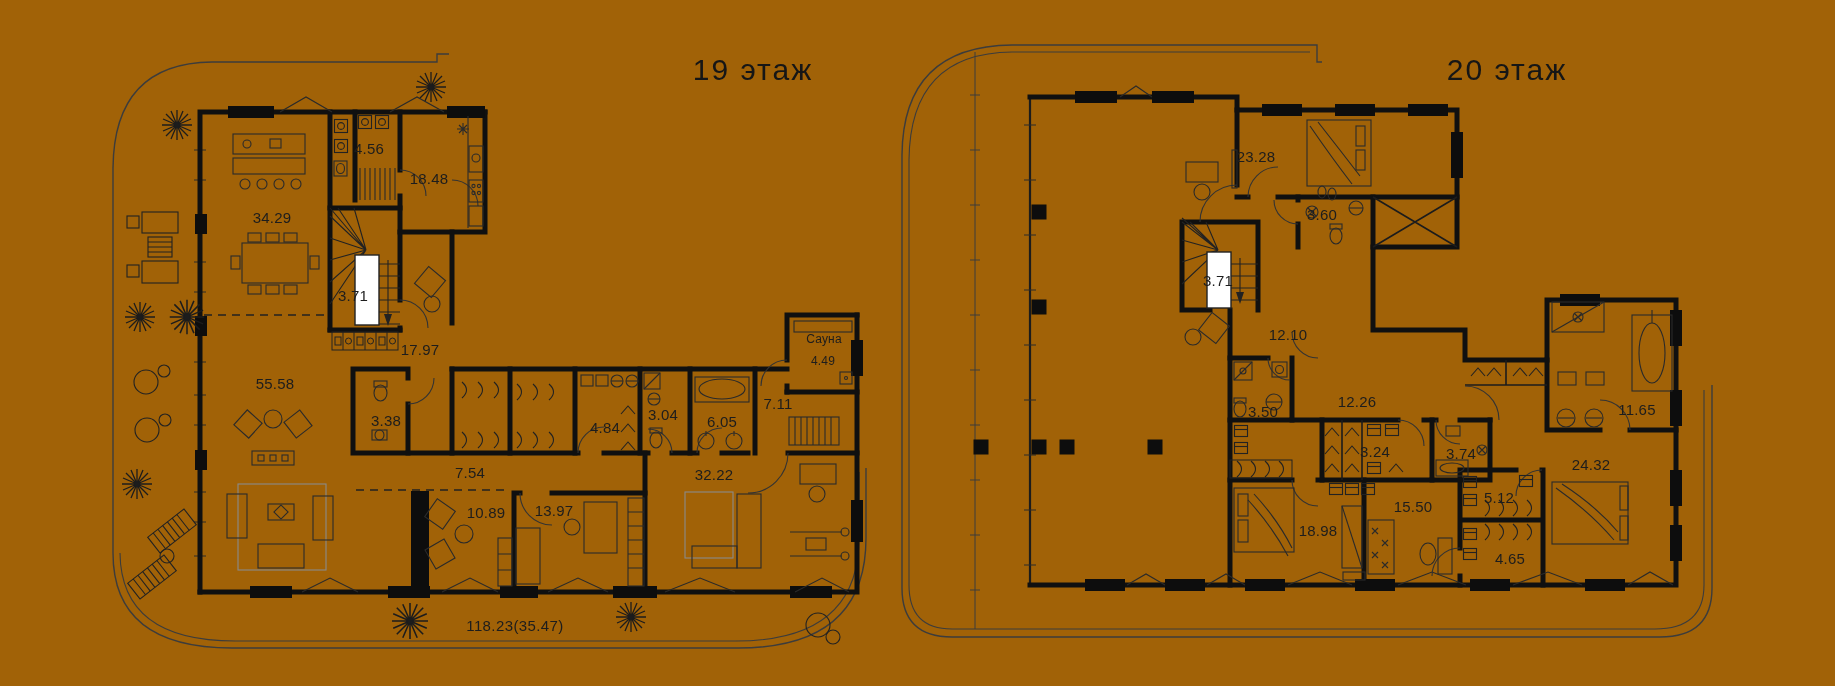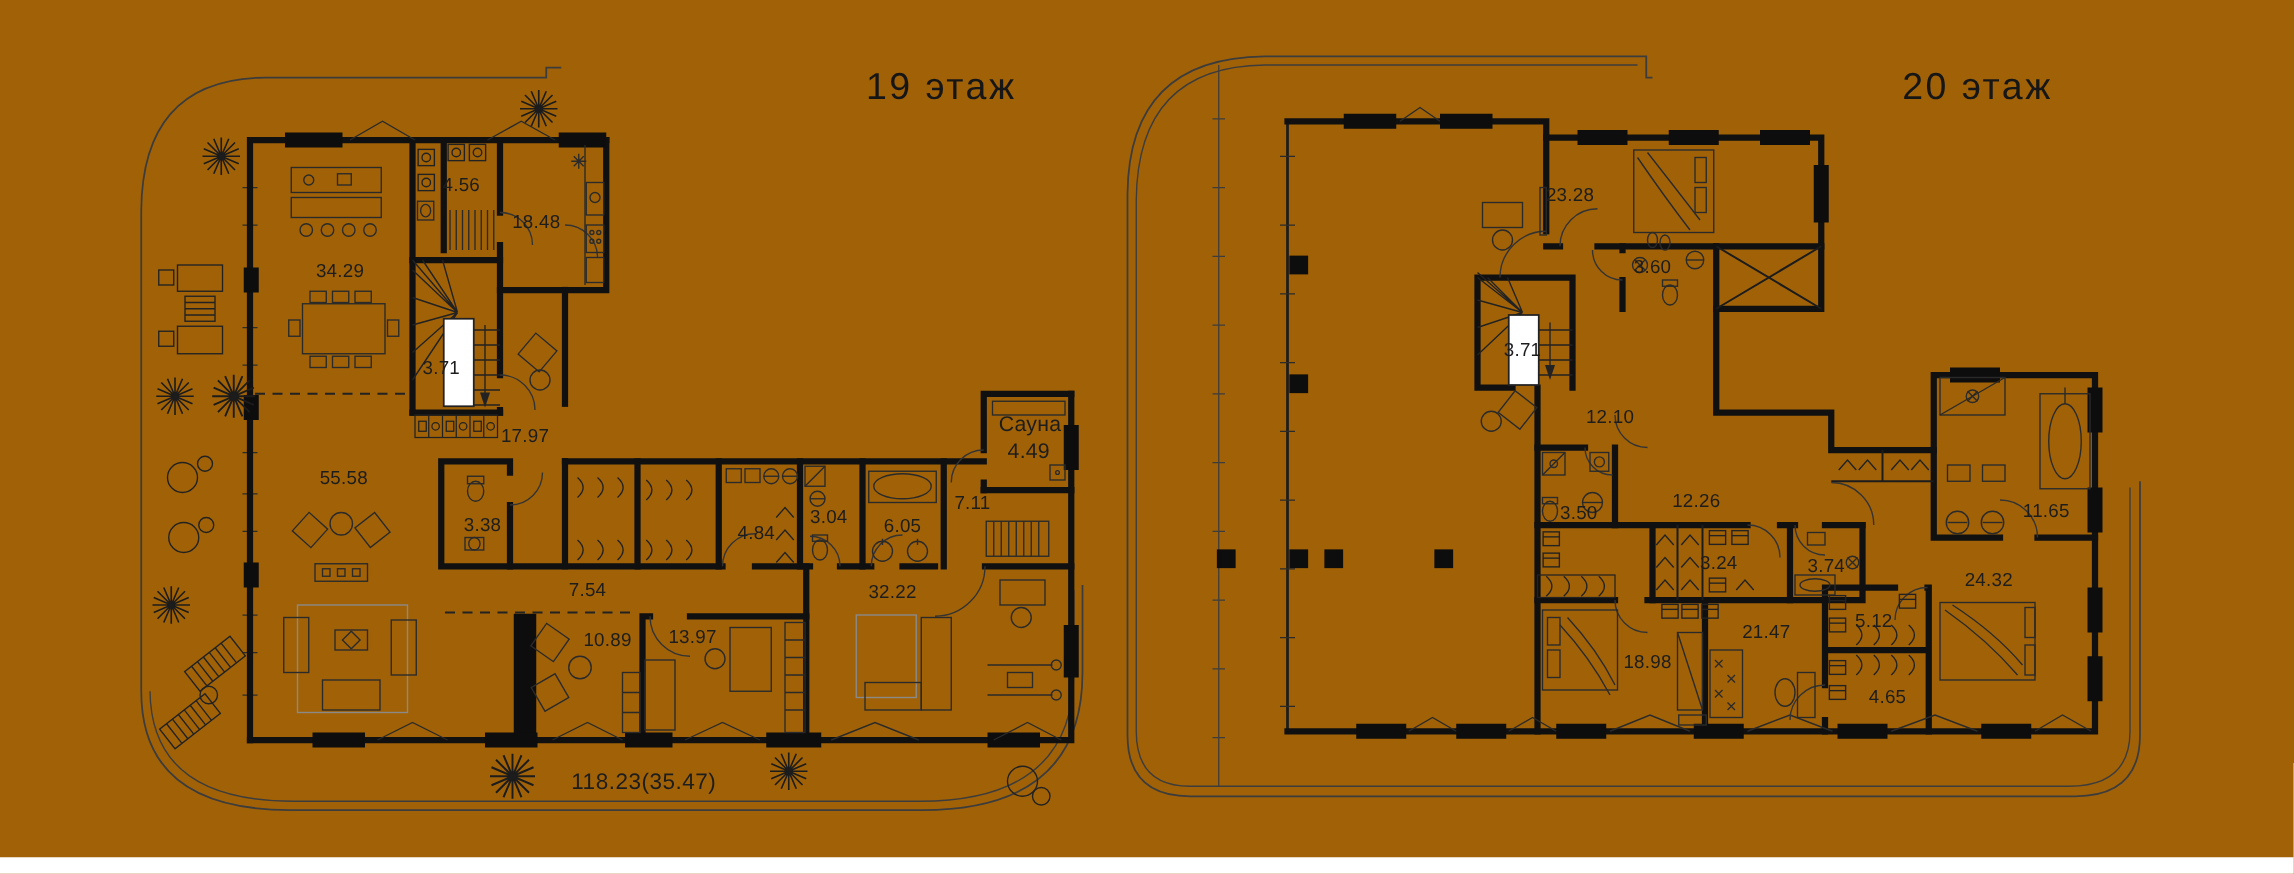--- a/index.html
+++ b/index.html
@@ -1,22 +1,22 @@
 <!DOCTYPE html>
 <html><head>
 <meta charset="utf-8">
 <style>
   html,body{margin:0;padding:0;background:#ffffff;}
   #stage{position:relative;width:1835px;height:686px;background:#a16207;overflow:hidden;
          font-family:"Liberation Sans", sans-serif;text-align:right;}
   #plan-svg{position:absolute;left:0;top:0;}
   .rl{position:absolute;transform:translate(-50%,-50%);font-size:15px;line-height:1;
       color:#1d1d1d;letter-spacing:.2px;white-space:nowrap;}
-  .rl.small{font-size:17px;}
-  .rl.terr{font-size:18px;letter-spacing:.4px;}
+  .rl.small{font-size:12px;}
+  .rl.terr{font-size:15px;letter-spacing:.4px;}
   .plan-title{position:absolute;transform:translate(-50%,-50%);font-size:30px;font-weight:500;
       color:#161616;letter-spacing:2px;white-space:nowrap;}
 </style>
 </head>
 <body>
 
 <div id="stage">
 
 <svg id="plan-svg" width="1835" height="699" viewBox="0 0 1835 699">
   <defs>
@@ -553,21 +553,21 @@
           <use href="#parenG" x="1502" y="532"></use>
           <use href="#parenG" x="1516" y="532"></use>
           <use href="#parenG" x="1530" y="532"></use>
       <use href="#cabG" x="1470" y="534"></use>
           <use href="#cabG" x="1470" y="554"></use>
     </g>
   </g>
 </svg>
 
   <div class="plan-title" style="left:753px;top:70px">19 этаж</div>
-  <div class="plan-title" style="left:1582px;top:70px">20 этаж</div>
+  <div class="plan-title" style="left:1507px;top:70px">20 этаж</div>
 
   <div class="rl" style="left:272px;top:217px">34.29</div>
   <div class="rl" style="left:369px;top:148px">4.56</div>
   <div class="rl" style="left:429px;top:178px">18.48</div>
   <div class="rl" style="left:353px;top:295px">3.71</div>
   <div class="rl" style="left:420px;top:349px">17.97</div>
   <div class="rl" style="left:275px;top:383px">55.58</div>
   <div class="rl" style="left:386px;top:420px">3.38</div>
   <div class="rl" style="left:470px;top:472px">7.54</div>
   <div class="rl" style="left:605px;top:427px">4.84</div>
@@ -585,17 +585,17 @@
   <div class="rl" style="left:1322px;top:214px">3.60</div>
   <div class="rl" style="left:1218px;top:280px">3.71</div>
   <div class="rl" style="left:1288px;top:334px">12.10</div>
   <div class="rl" style="left:1263px;top:411px">3.50</div>
   <div class="rl" style="left:1357px;top:401px">12.26</div>
   <div class="rl" style="left:1375px;top:451px">3.24</div>
   <div class="rl" style="left:1461px;top:453px">3.74</div>
   <div class="rl" style="left:1637px;top:409px">11.65</div>
   <div class="rl" style="left:1591px;top:464px">24.32</div>
   <div class="rl" style="left:1318px;top:530px">18.98</div>
-  <div class="rl" style="left:1413px;top:506px">21.47</div>
+  <div class="rl" style="left:1413px;top:506px">15.50</div>
   <div class="rl" style="left:1499px;top:497px">5.12</div>
   <div class="rl" style="left:1510px;top:558px">4.65</div>
 
 </div>
 
 </body></html>

